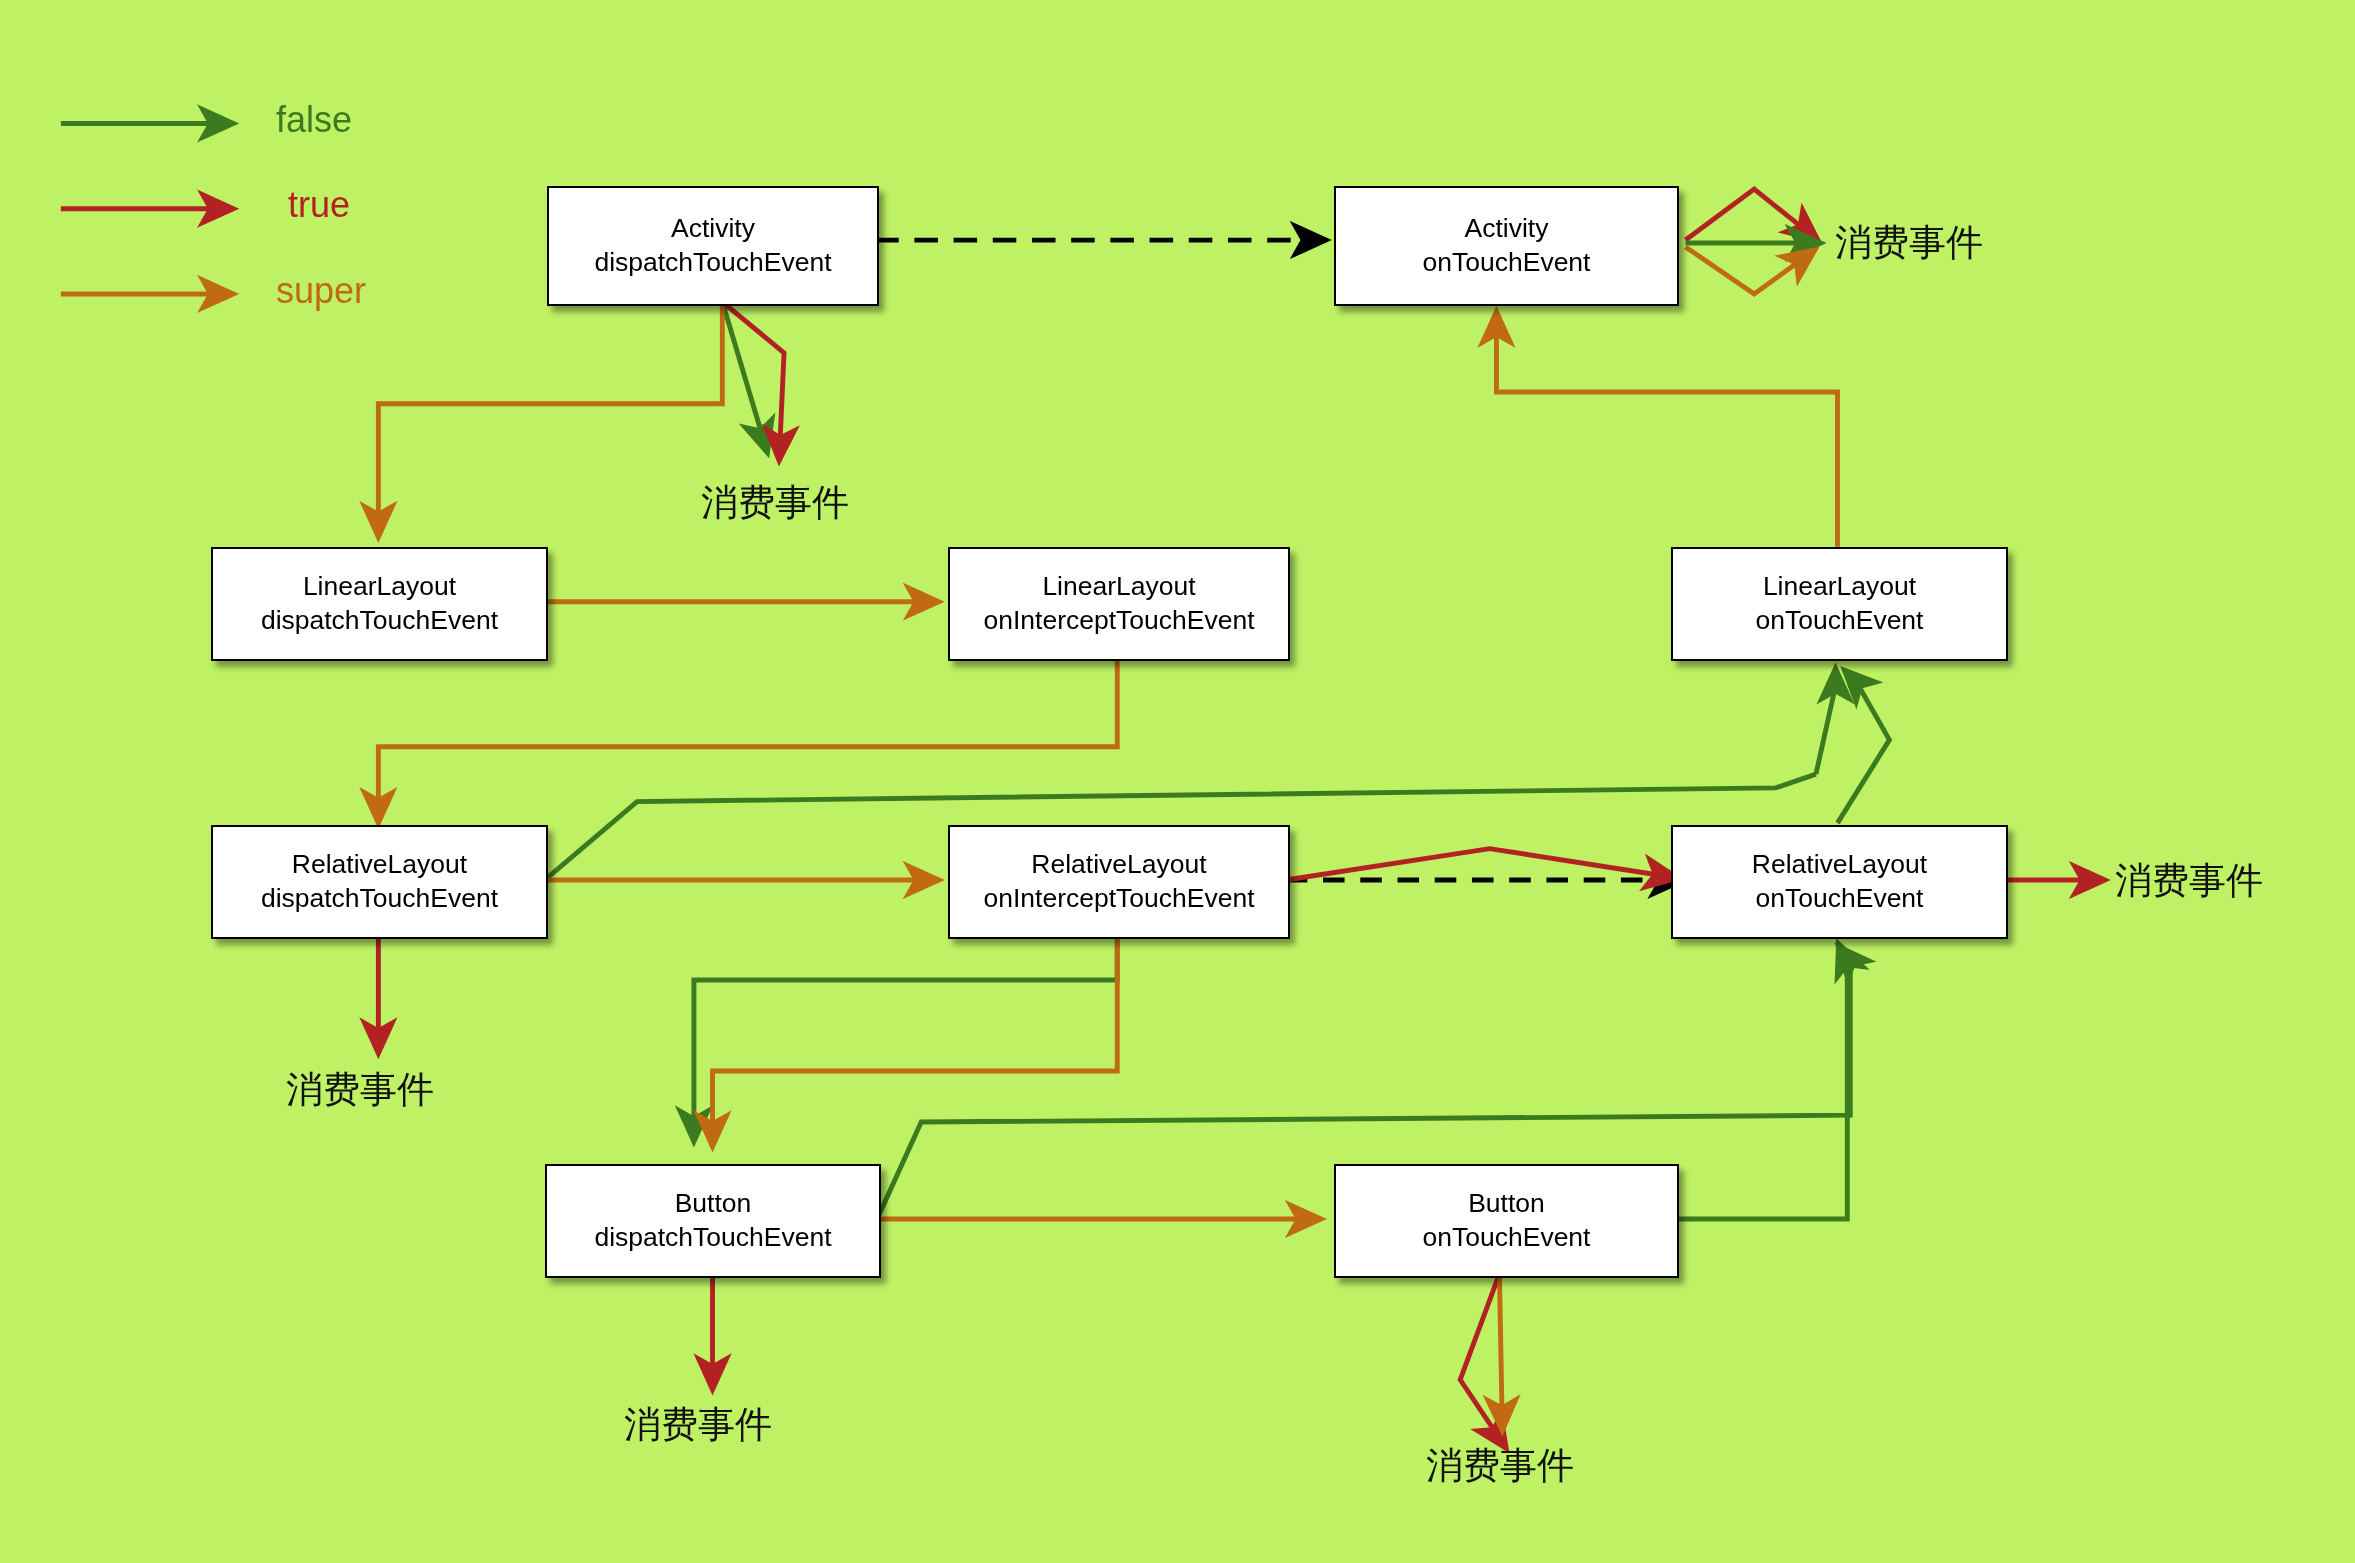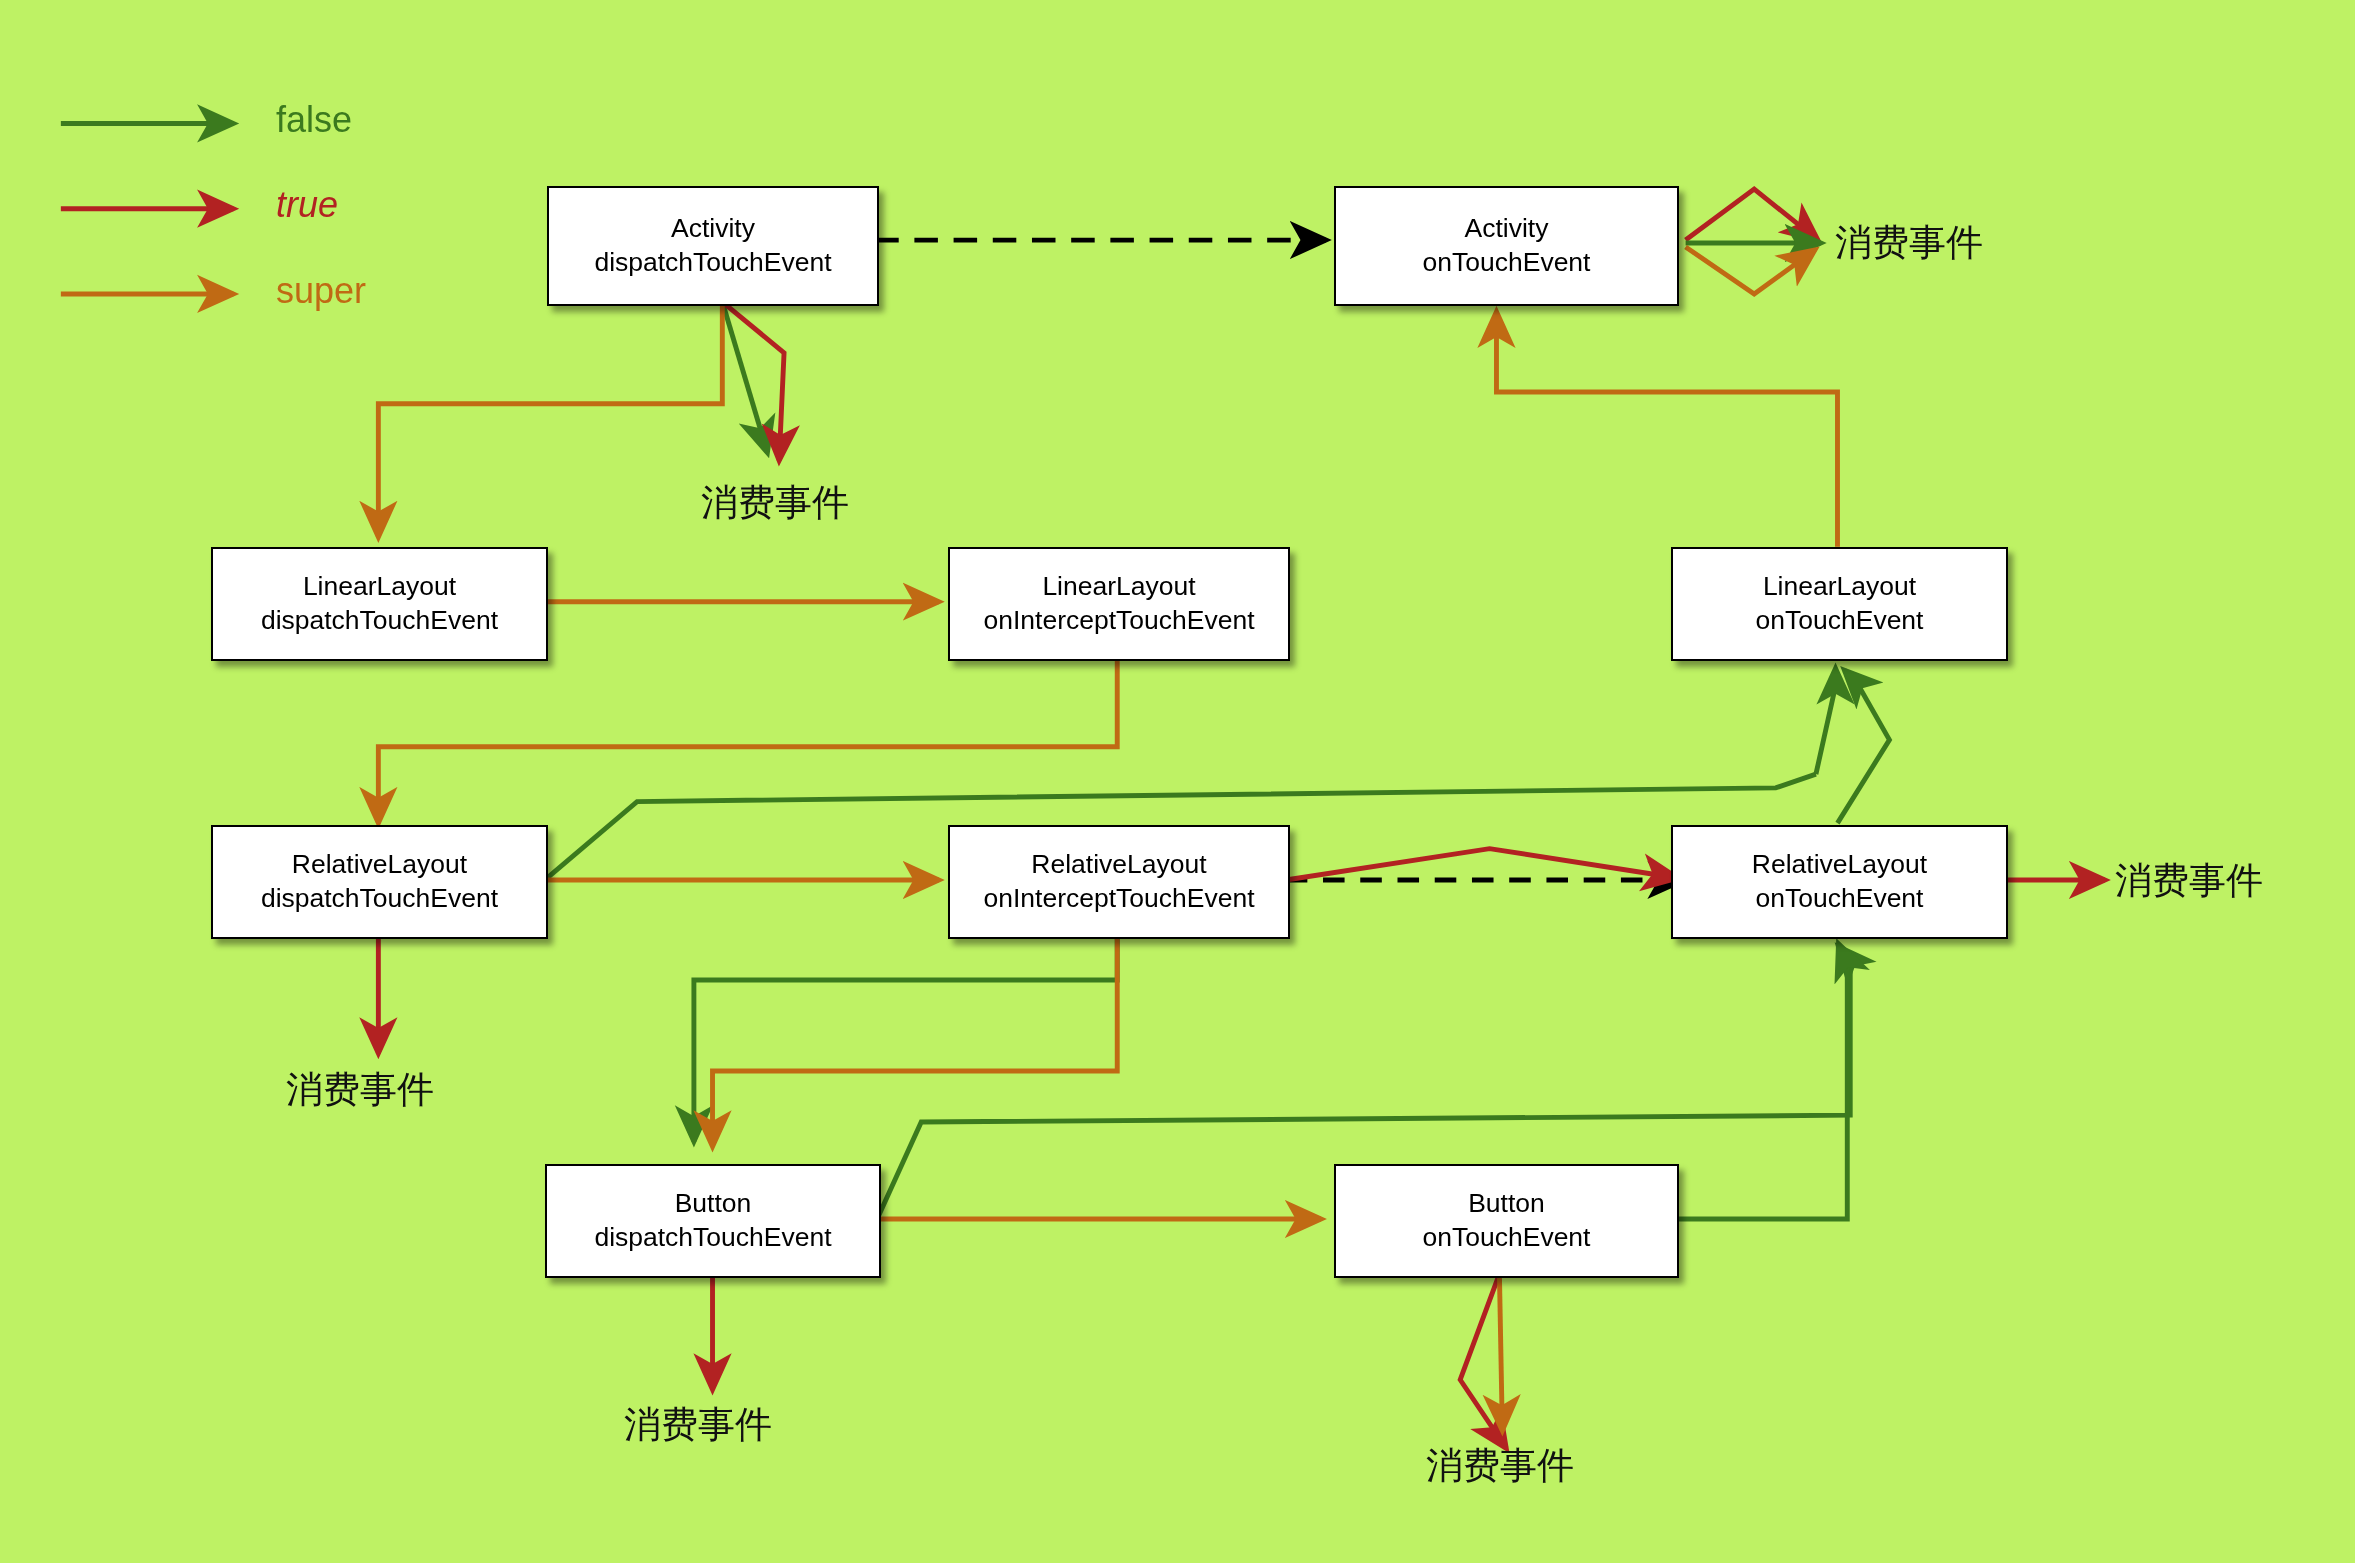--- a/index.html
+++ b/index.html
@@ -85,21 +85,21 @@
 
       <path d="M 1709,1244 L 1885,1244 L 1885,985 L 1876,963" stroke="#3b7a1e" marker-end="url(#ahGreen)"></path>
 
       <path d="M 1530,1300 L 1490,1408 L 1537,1478" stroke="#b22222" marker-end="url(#ahRed)"></path>
       <path d="M 1530,1300 L 1533,1460" stroke="#c06a14" marker-end="url(#ahOrange)"></path>
 
     </g>
   </svg>
 
   <div class="legend-label" style="left:276px;top:99px;color:#3b7a1e;">false</div>
-  <div class="legend-label" style="left:276px;top:184px;color:#b22222;font-style:italic;">true</div>
+  <div class="legend-label" style="left:288px;top:184px;color:#b22222;">true</div>
   <div class="legend-label" style="left:276px;top:270px;color:#c06a14;">super</div>
 
   <div class="node" style="left:547px;top:186px;width:328px;height:116px;">
     <span class="l1">Activity</span>
     <span class="l2">dispatchTouchEvent</span>
   </div>
 
   <div class="node" style="left:1334px;top:186px;width:341px;height:116px;">
     <span class="l1">Activity</span>
     <span class="l2">onTouchEvent</span>

